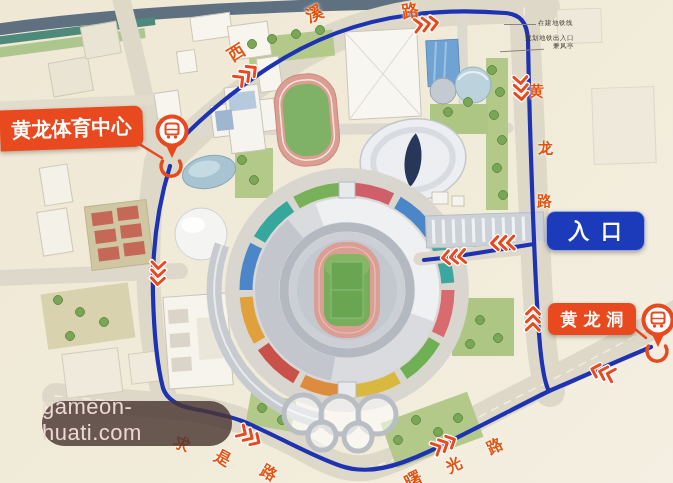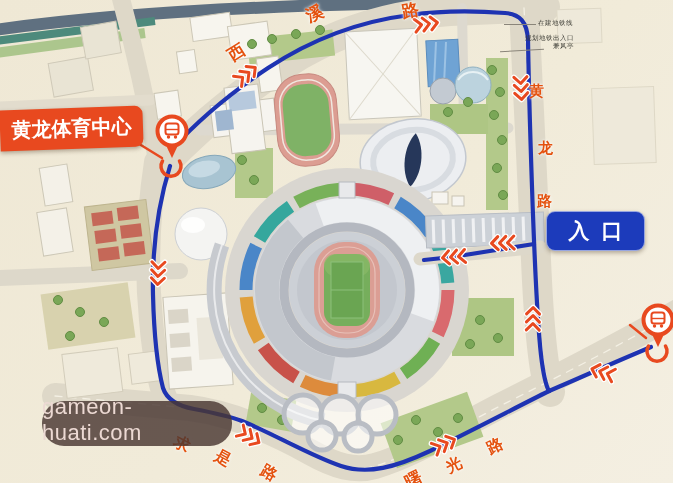--- a/index.html
+++ b/index.html
@@ -312,20 +312,23 @@
 </svg>
 
 <div class="callout red overlay" style="left:0px;top:108px;width:143px;height:41px;font-size:20px;border-radius:0 8px 8px 0;transform:rotate(-2deg);">
   <span>黄龙体育中心</span>
 </div>
 
 <div class="callout blue overlay" style="left:546px;top:211px;width:97px;height:38px;font-size:21px;letter-spacing:12px;text-indent:12px;border-radius:9px;align-items:center;">
   <span>入口</span>
 </div>
 
+<div class="callout red overlay" style="left:548px;top:303px;width:88px;height:32px;font-size:17px;letter-spacing:6px;text-indent:6px;border-radius:7px;">
+  <span>黄龙洞</span>
+</div>
 
 <span class="road-char" style="left:228px;top:44px;font-size:17px;transform:rotate(-32deg);">西</span>
 <span class="road-char" style="left:306px;top:5px;font-size:17px;transform:rotate(-24deg);">溪</span>
 <span class="road-char" style="left:402px;top:2px;font-size:17px;transform:rotate(-10deg);">路</span>
 
 <span class="road-char" style="left:529px;top:83px;font-size:15px;">黄</span>
 <span class="road-char" style="left:538px;top:140px;font-size:15px;">龙</span>
 <span class="road-char" style="left:537px;top:193px;font-size:15px;">路</span>
 
 <span class="road-char" style="left:174px;top:436px;font-size:16px;transform:rotate(28deg);">求</span>

